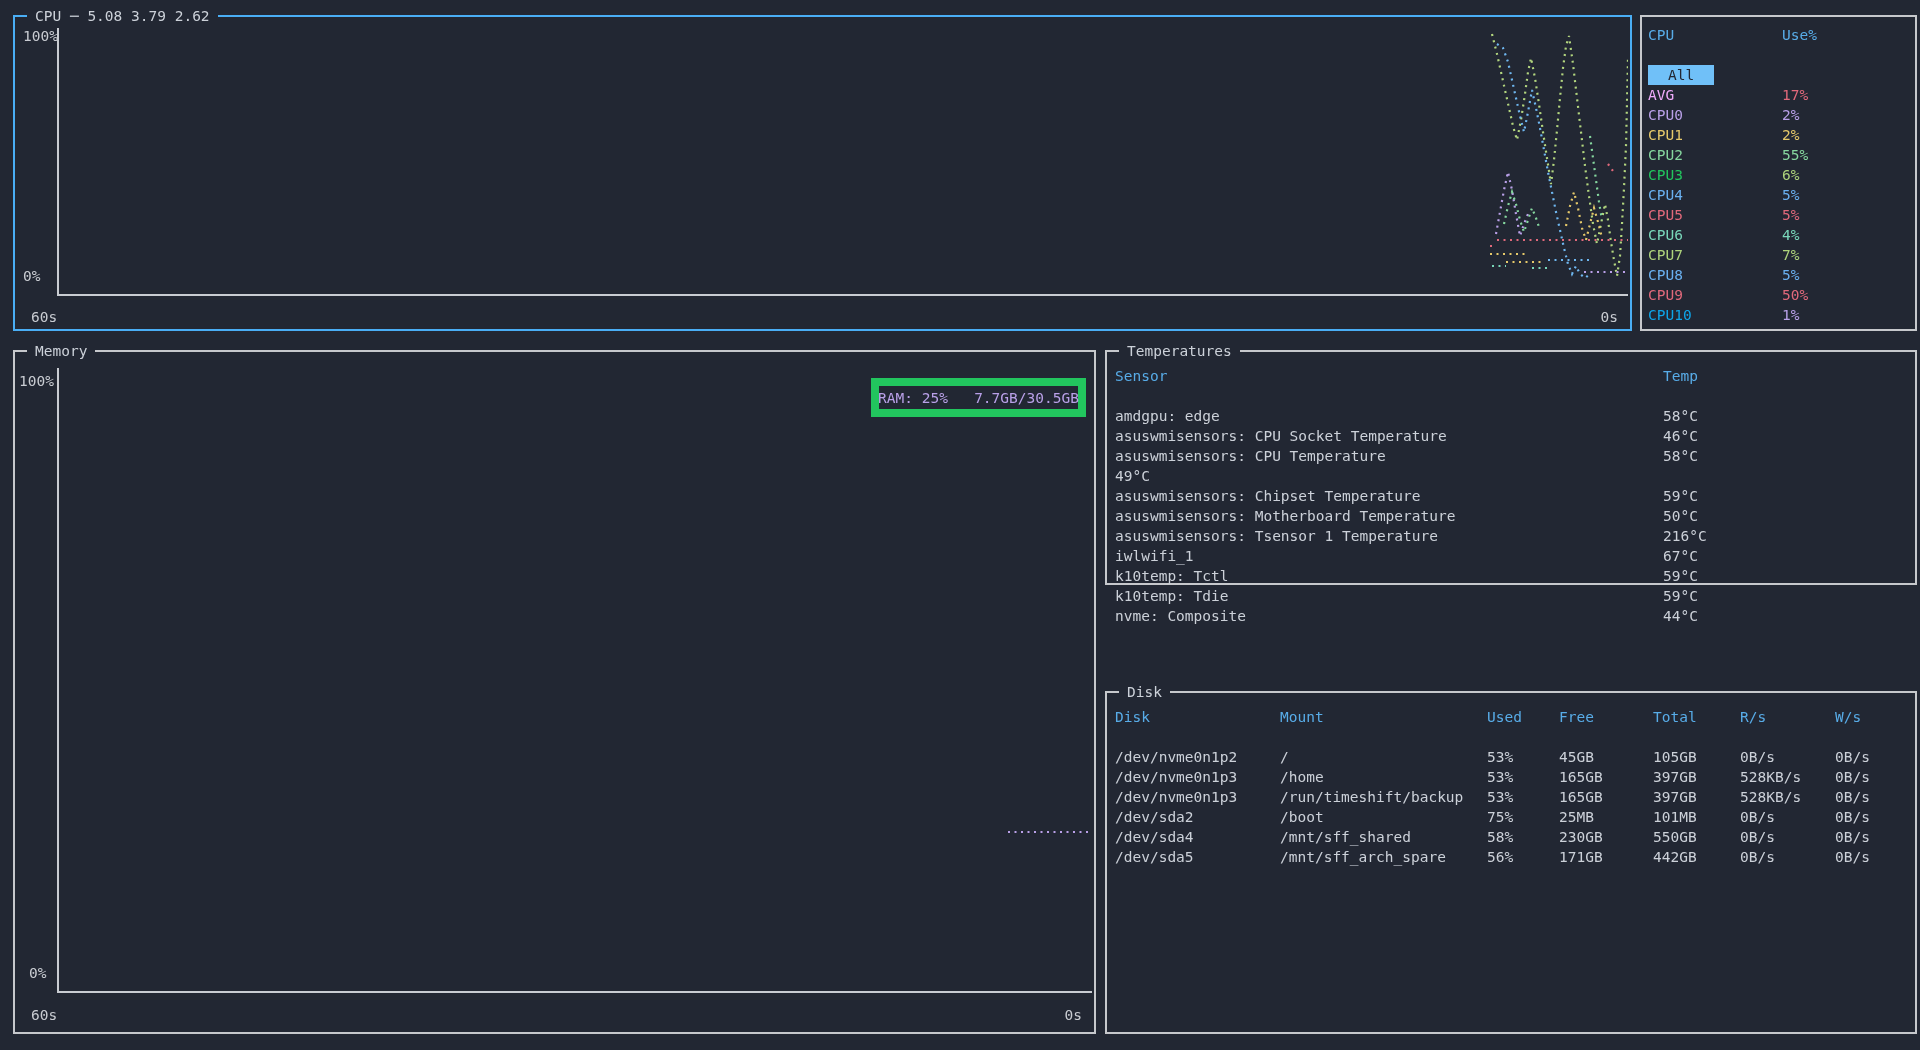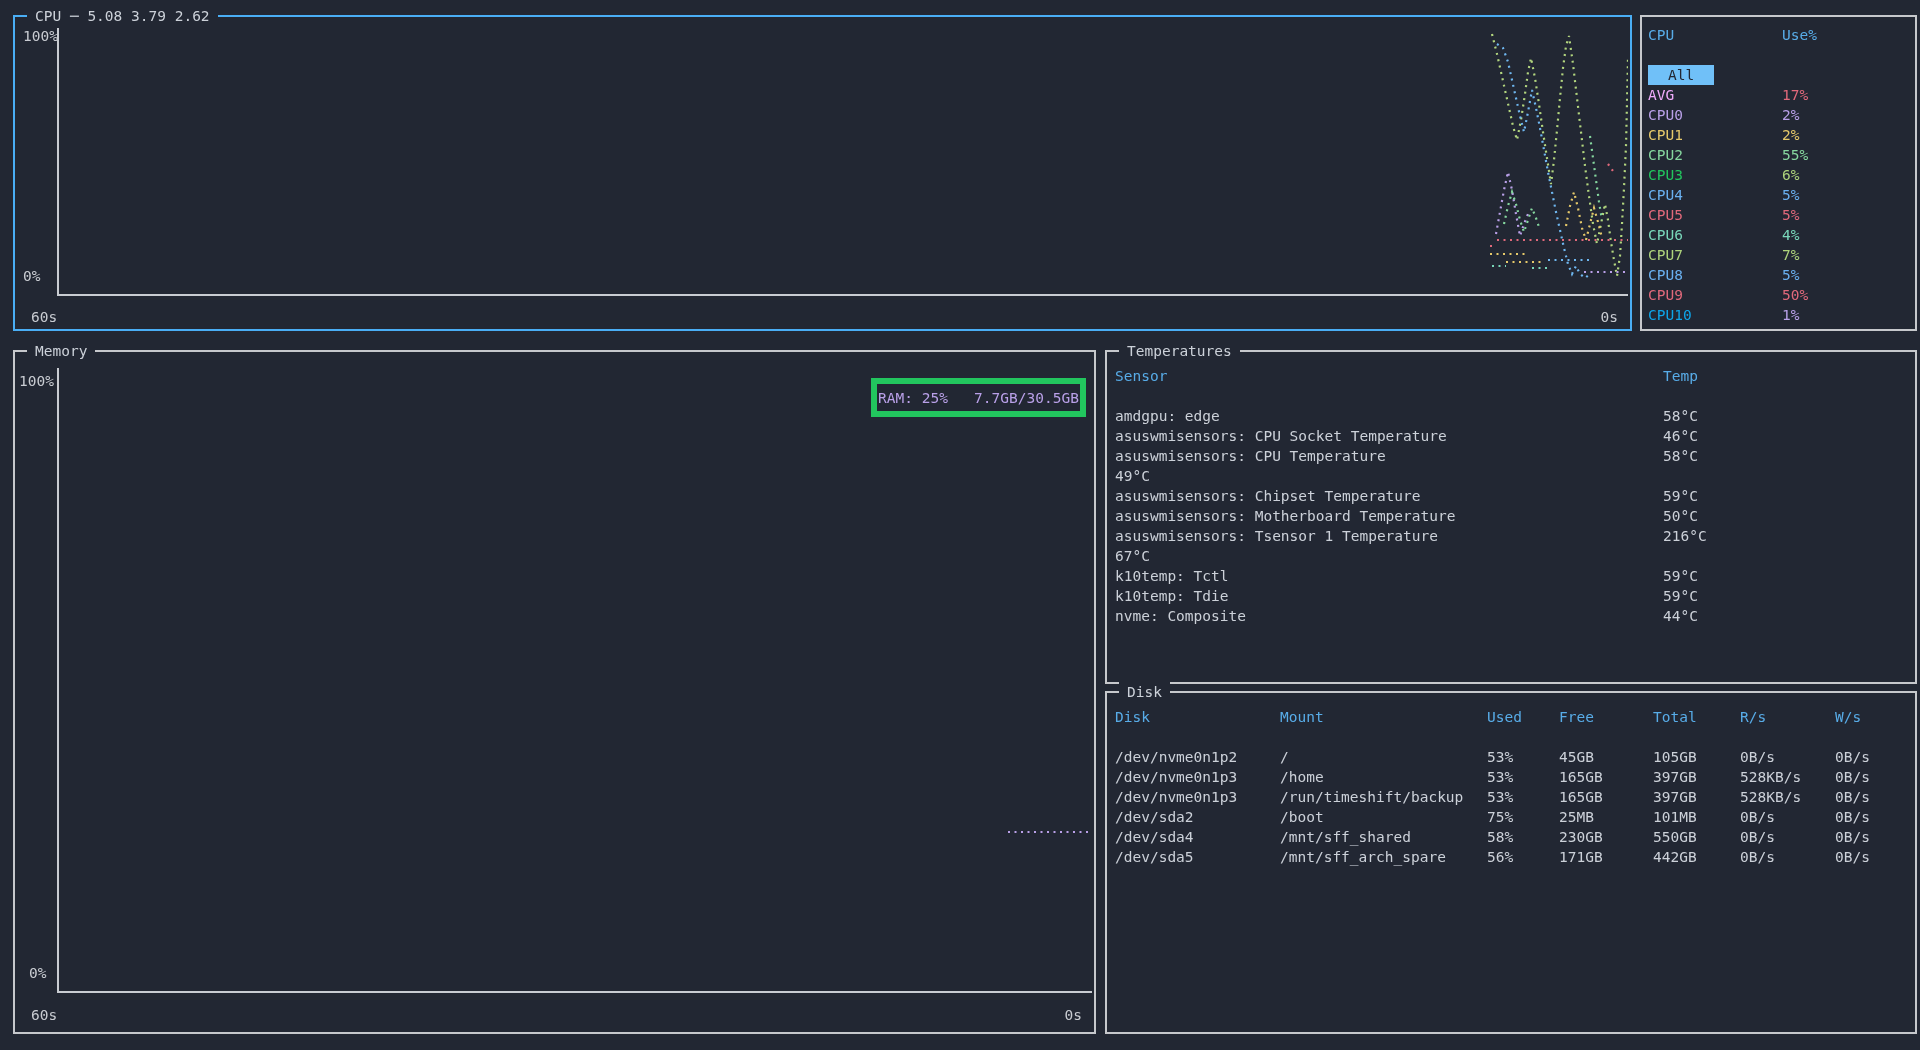--- a/index.html
+++ b/index.html
@@ -25,21 +25,21 @@
   .sel{display:inline-block;padding:0 20px;}
   .blank{height:20px;}
   
   .table{position:absolute;inset:0;padding:14px 8px 0 8px;}
   .trow{display:grid;height:20px;line-height:20px;white-space:pre;}
   .temp-grid{grid-template-columns:548px 1fr;}
   .disk-grid{grid-template-columns:165px 207px 72px 94px 87px 95px 1fr;}
   .cell{overflow:hidden;}
   
   .rambox{
-    position:absolute;border:6px solid #22c55e;box-sizing:border-box;
+    position:absolute;border:8px solid #22c55e;box-sizing:border-box;
     display:flex;align-items:center;justify-content:center;white-space:pre;
   }
 </style>
 </head>
 <body>
 
 <div class="panel selected" style="left:13px;top:15px;width:1619px;height:316px;">
   <div class="ptitle">CPU ─ 5.08 3.79 2.62</div>
   <div class="lab" style="left:8px;top:9px;">100%</div>
   <div class="lab" style="left:8px;top:249px;">0%</div>
@@ -135,21 +135,21 @@
   <svg class="gsvg" style="left:45px;top:16px;" width="1032" height="625" viewBox="0 0 1032 625">
       <polyline points="948,464 1028,464" fill="none" stroke="#b9a0e8" stroke-width="2.2" stroke-dasharray="2 4.5" stroke-linecap="butt"></polyline>
     </svg>
   <div class="rambox" style="left:856px;top:26px;width:215px;height:39px;">
     <span style="color: rgb(185, 160, 232);">RAM: 25%   7.7GB/30.5GB</span>
   </div>
   <div class="lab" style="left:16px;top:653px;">60s</div>
   <div class="lab" style="right:12px;top:653px;">0s</div>
 </div>
 
-<div class="panel" style="left:1105px;top:350px;width:812px;height:334px;">
+<div class="panel" style="left:1105px;top:350px;width:812px;height:235px;">
   <div class="ptitle">Temperatures</div>
   <div class="table">
     <div class="trow temp-grid">
       <span class="hdr cell">Sensor</span>
       <span class="hdr cell">Temp</span>
     </div>
     <div class="blank"></div>
     <div class="trow temp-grid">
       <span class="cell">amdgpu: edge</span>
       <span class="cell">58°C</span>
@@ -171,20 +171,21 @@
     </div>
     <div class="trow temp-grid">
       <span class="cell">asuswmisensors: Motherboard Temperature</span>
       <span class="cell">50°C</span>
     </div>
     <div class="trow temp-grid">
       <span class="cell">asuswmisensors: Tsensor 1 Temperature</span>
       <span class="cell">216°C</span>
     </div>
     <div class="trow temp-grid">
+      <span class="cell">iwlwifi_1</span>
       <span class="cell">67°C</span>
     </div>
     <div class="trow temp-grid">
       <span class="cell">k10temp: Tctl</span>
       <span class="cell">59°C</span>
     </div>
     <div class="trow temp-grid">
       <span class="cell">k10temp: Tdie</span>
       <span class="cell">59°C</span>
     </div>

